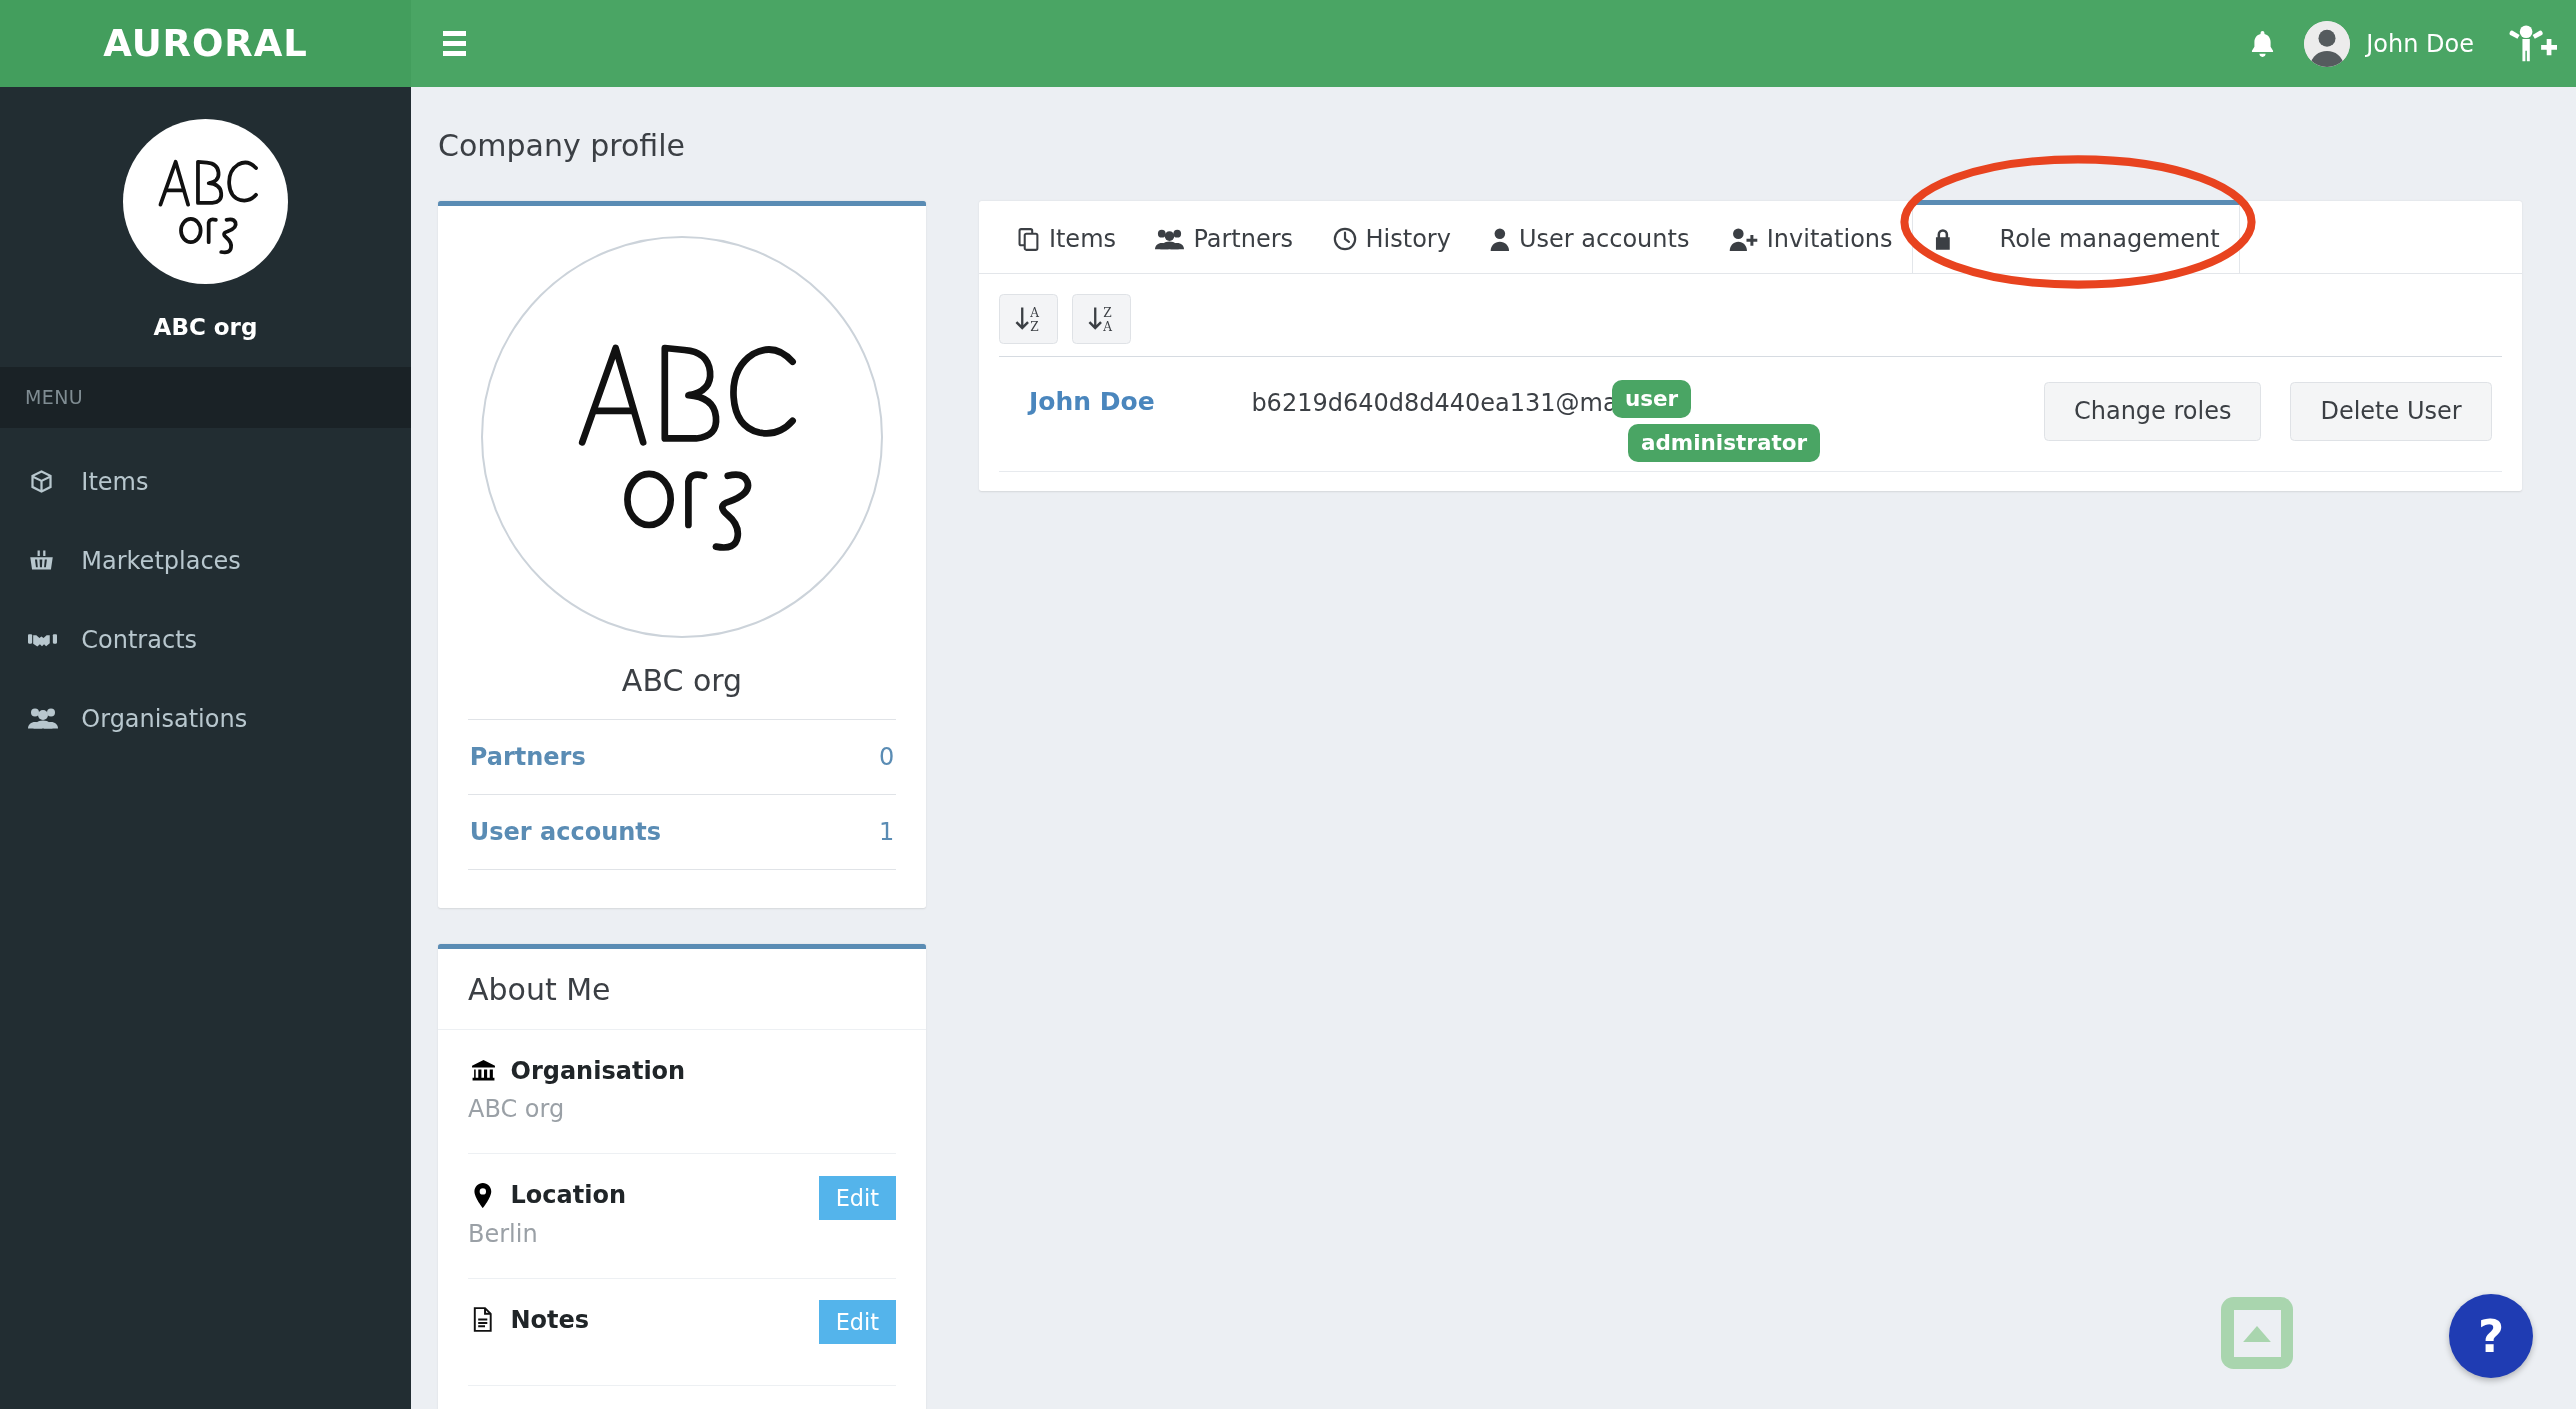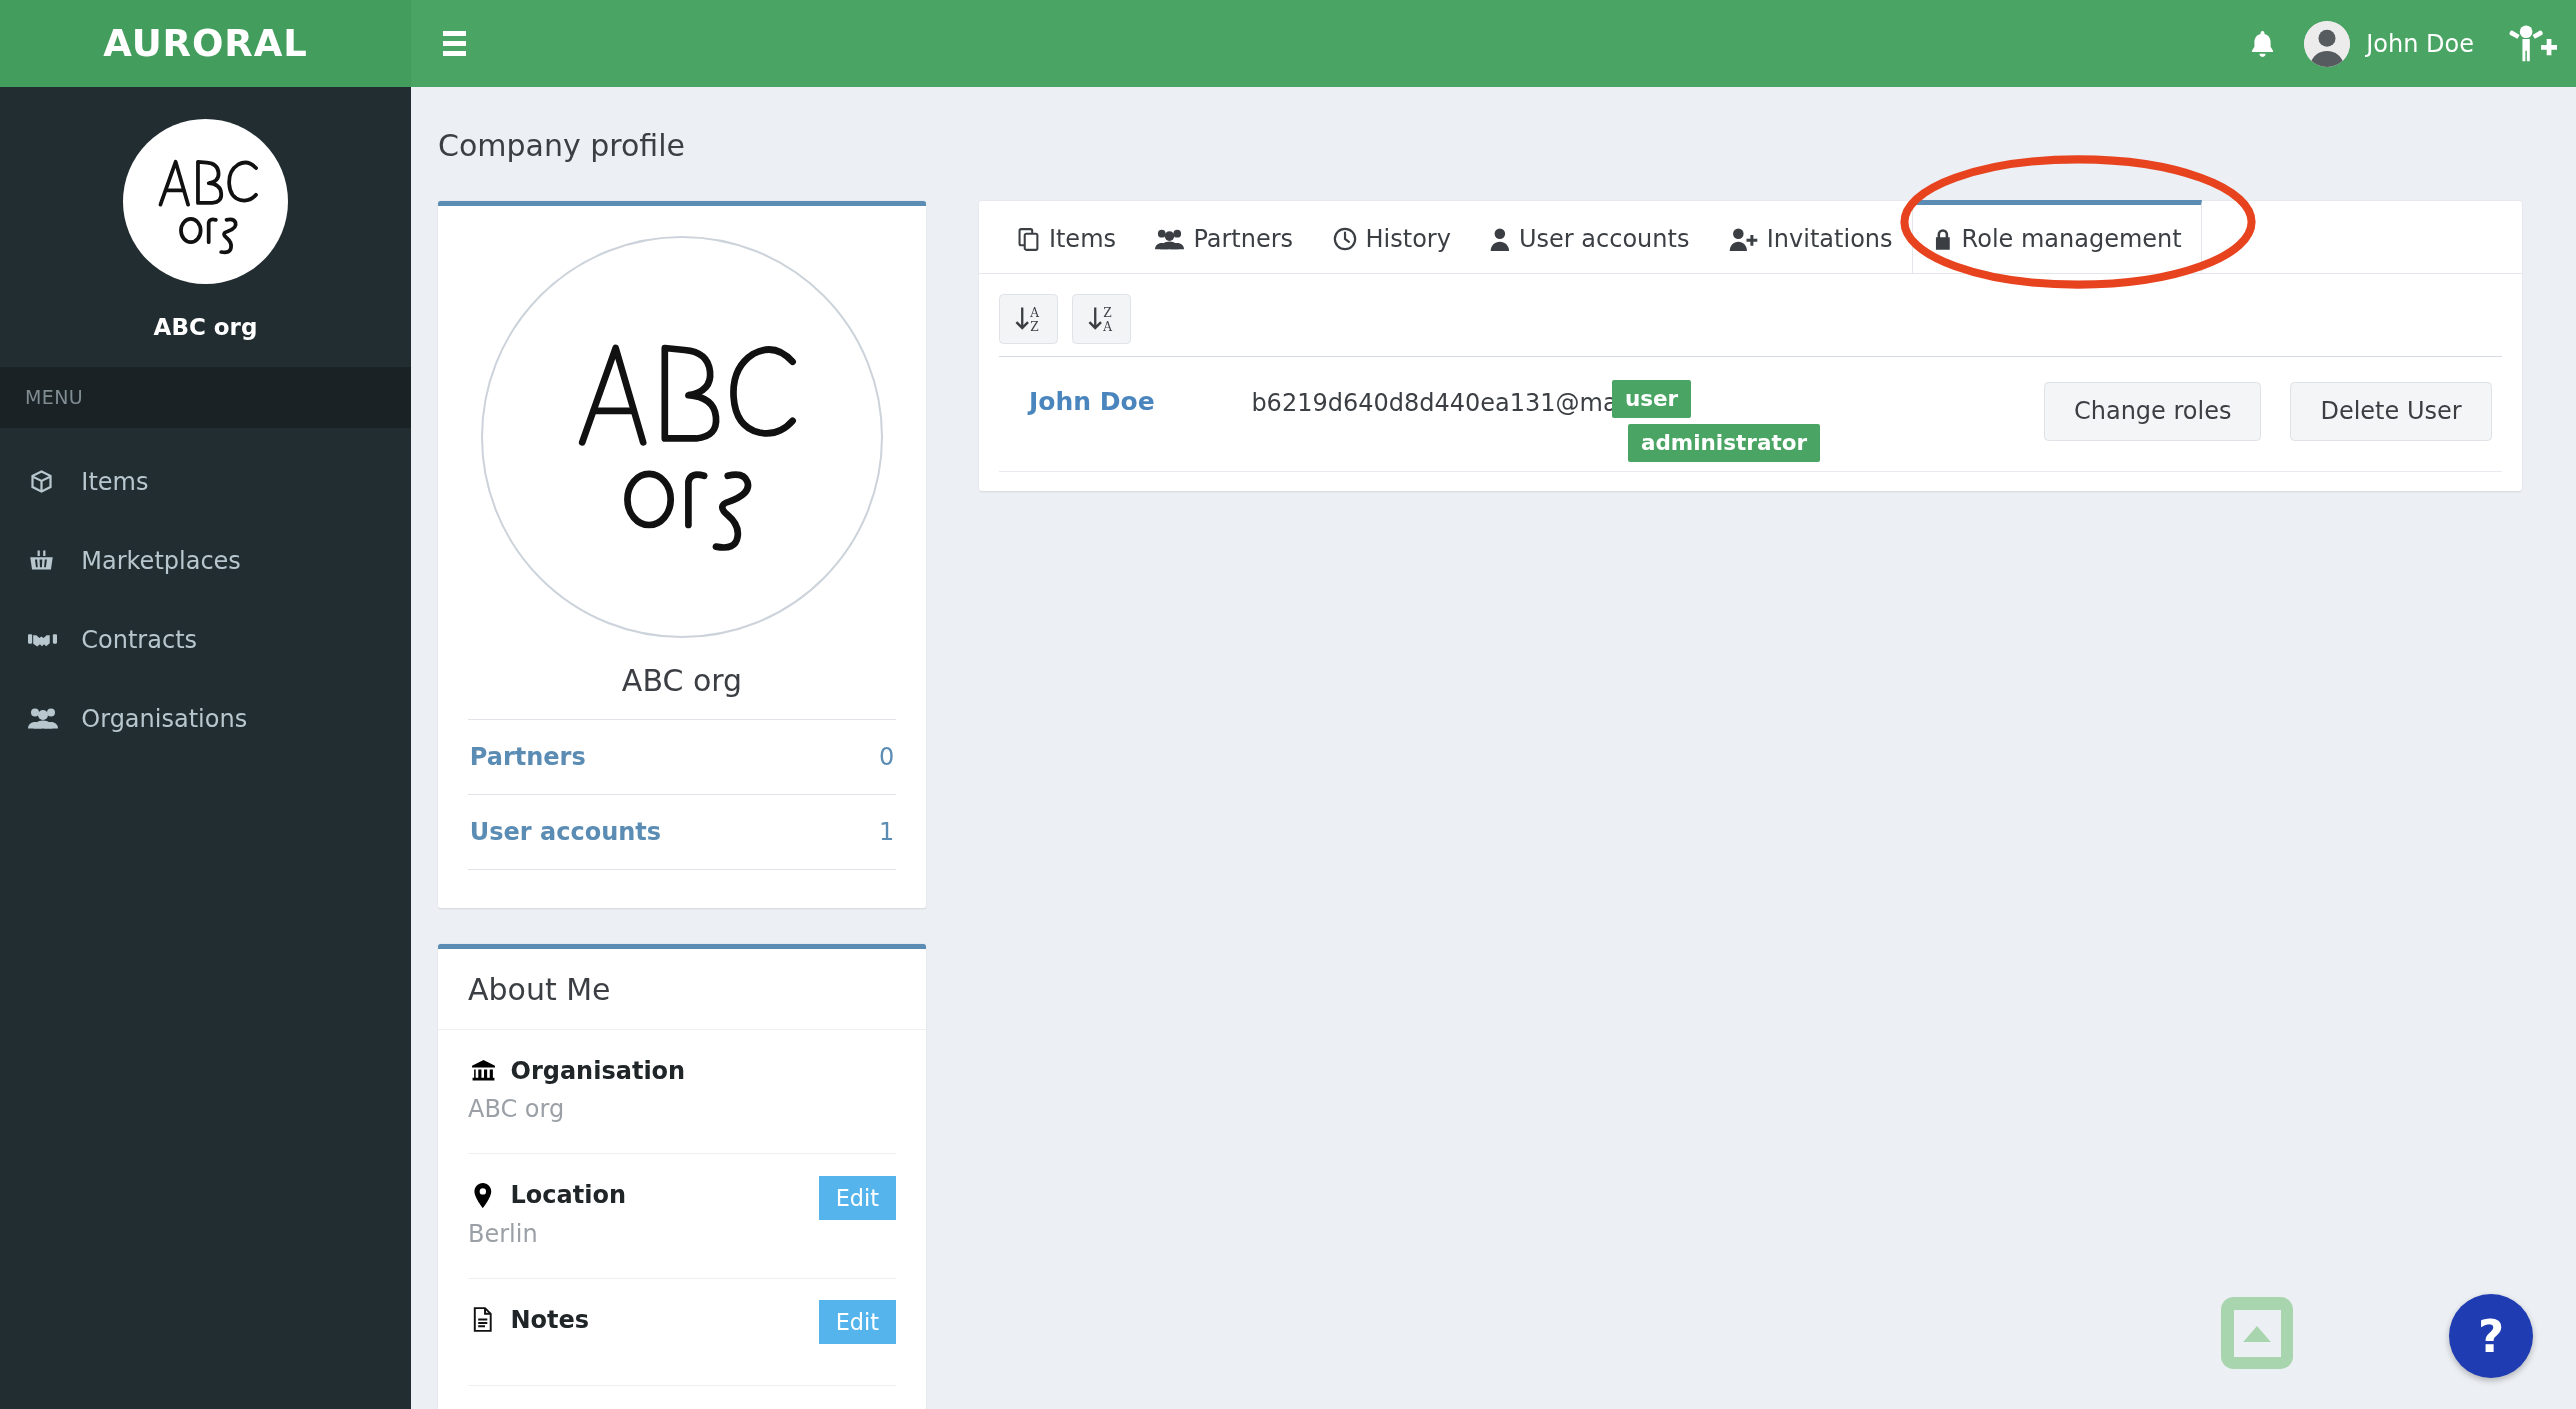--- a/index.html
+++ b/index.html
@@ -217,20 +217,21 @@
     margin-right: 9px;
     display: flex; align-items: center;
   }
   .tab.active {
     border-top: 5.4px solid #5a8cb4;
     border-left: 0.9px solid #e3e6ea;
     border-right: 0.9px solid #e3e6ea;
     background: #ffffff;
     position: relative;
     z-index: 2;
+    gap: 38px;
   }
   .toolbar { padding: 19.7px 19.7px 12.5px 19.7px; display: flex; gap: 14.3px; }
   .sort-btn {
     width: 59px; height: 50px;
     background: #f3f4f6;
     border: 0.9px solid #dfe2e6;
     border-radius: 4.5px;
     display: flex; align-items: center; justify-content: center;
     cursor: pointer;
   }
@@ -258,21 +259,21 @@
     overflow: hidden;
     vertical-align: top;
   }
   .badges {
     position: absolute; left: 361px; top: 0;
     display: flex; flex-direction: column; align-items: flex-start;
   }
   .badge {
     background: #4aa564; color: #ffffff;
     font-size: 21.5px; font-weight: bold;
-    border-radius: 2px;
+    border-radius: 10px;
     padding: 6.3px 12.5px;
     margin-bottom: 6.3px;
   }
   .badge.b-admin { margin-left: 16px; }
   .row-actions {
     display: flex; align-items: flex-end; gap: 29px;
     padding-top: 1.8px;
   }
   .action-btn {
     background: #f4f5f6;

